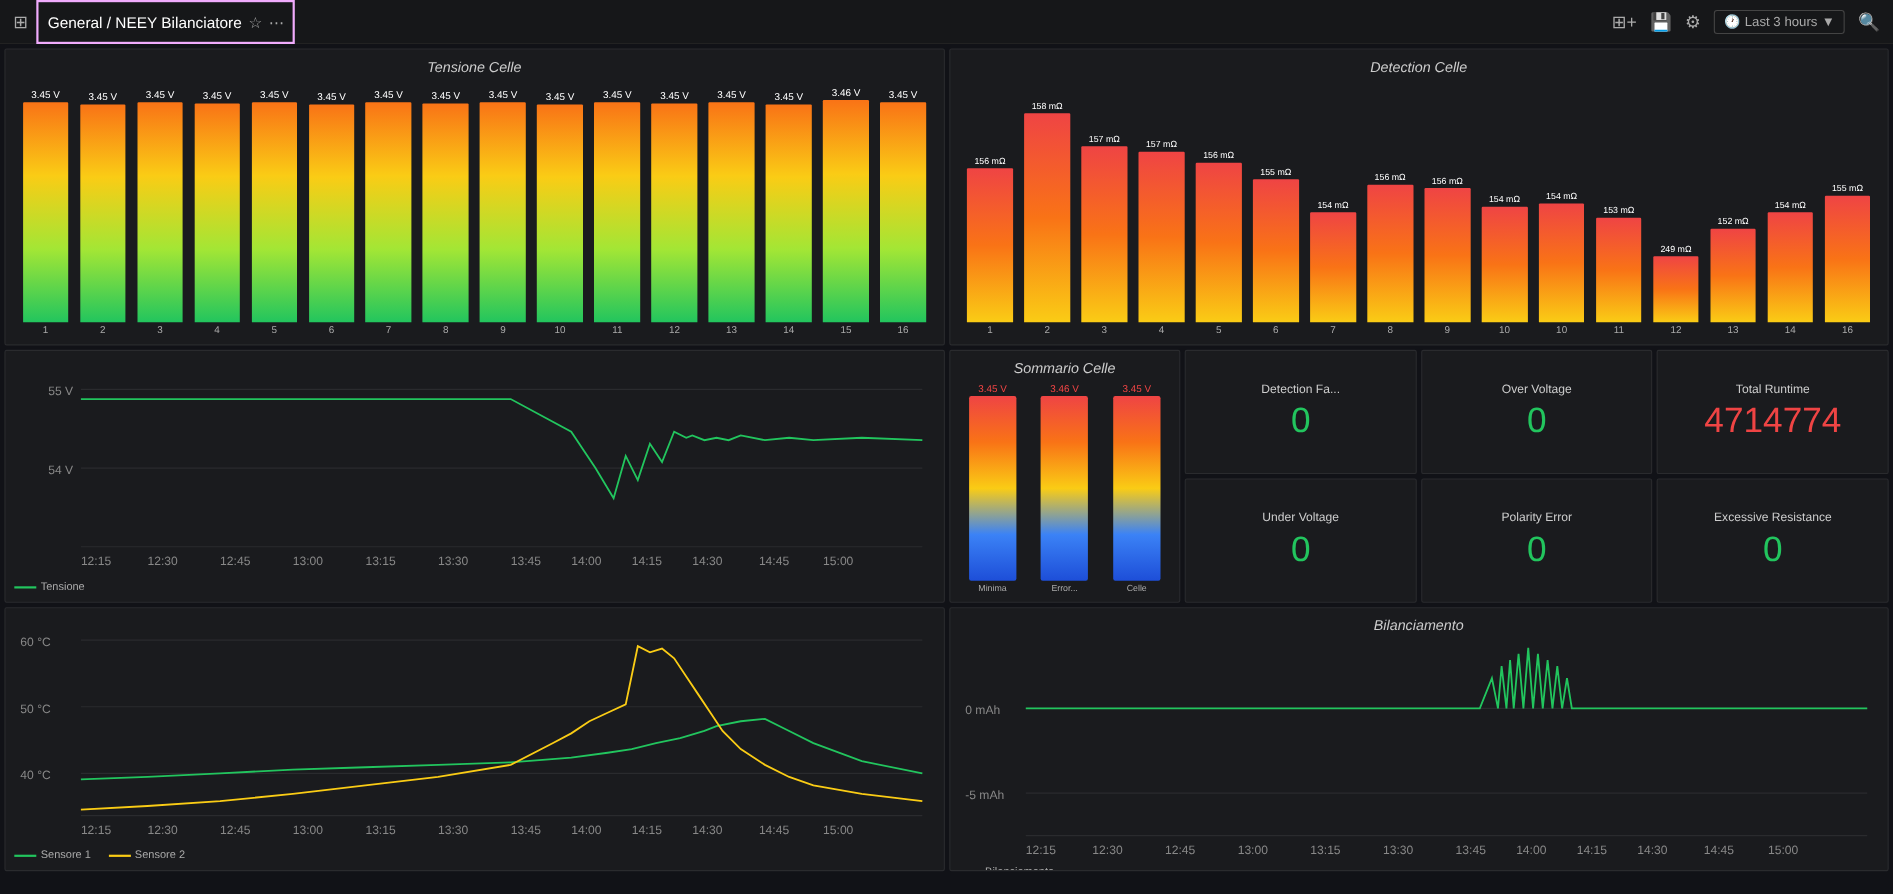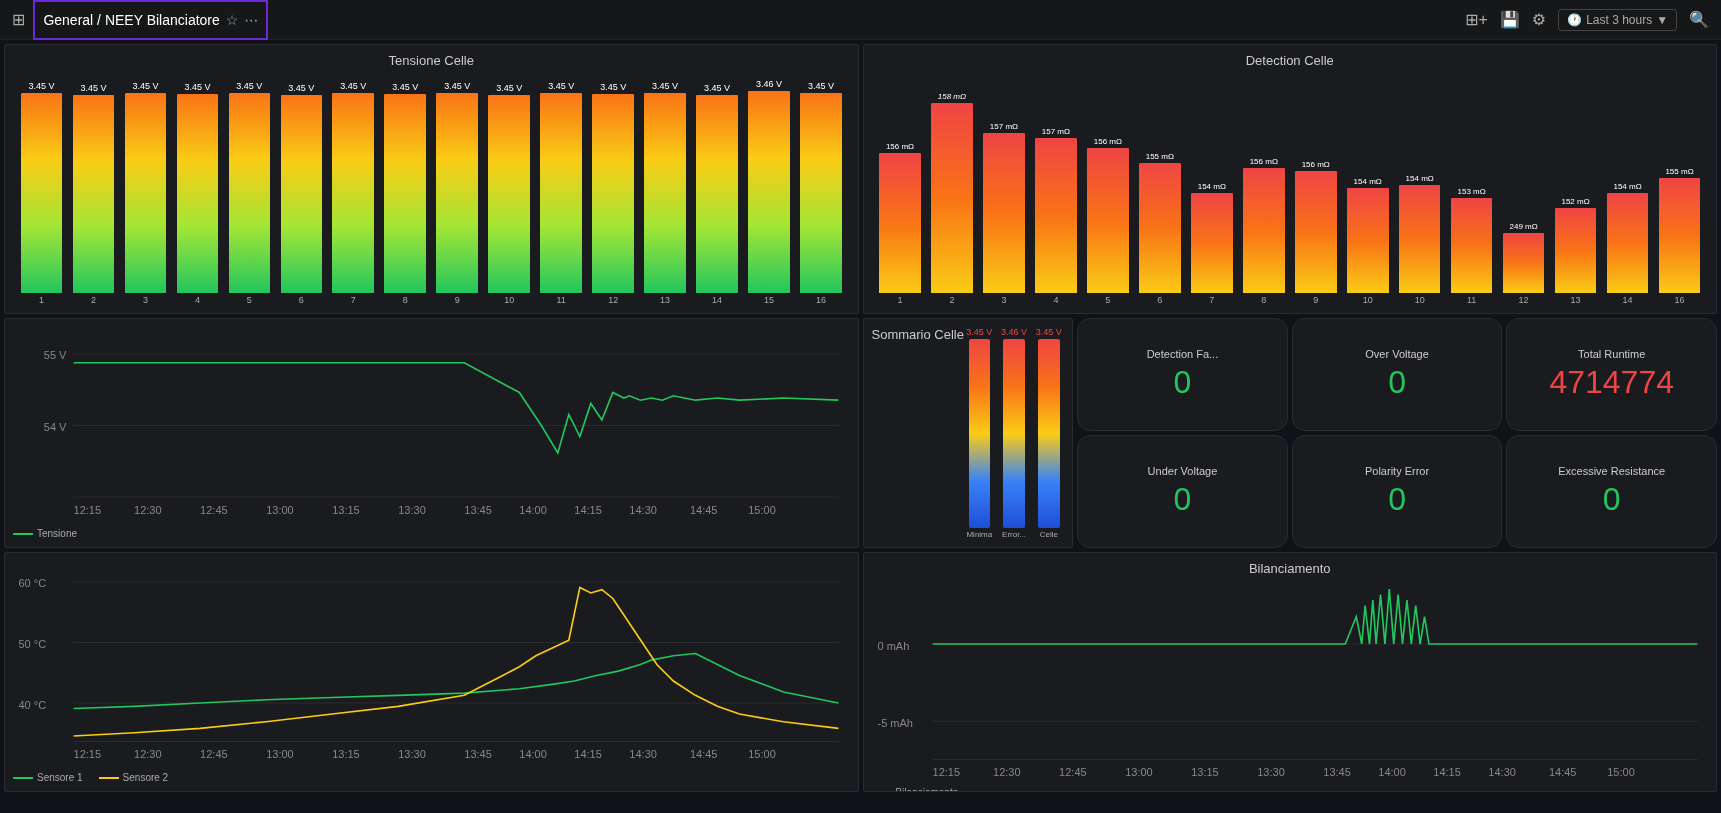--- a/index.html
+++ b/index.html
@@ -22,21 +22,21 @@
       background: #161719;
       border-bottom: 1px solid #222;
       height: 40px;
     }
     .header-left {
       display: flex;
       align-items: center;
       gap: 8px;
     }
     .header-title-box {
-      border: 2px solid #6d28d9;
+      border: 2px solid #f0abfc;
       padding: 10px 8px;
       display: flex;
       align-items: center;
       gap: 6px;
     }
     .header-title {
       font-size: 14px;
       color: #fff;
     }
     .header-right {
@@ -72,20 +72,21 @@
       position: relative;
       overflow: hidden;
     }
 
     .panel-title {
       text-align: center;
       font-size: 13px;
       color: #ccc;
       margin-bottom: 6px;
       font-weight: 500;
+      font-style: italic;
     }
 
     
     .tensione-panel {
       grid-column: 1;
       grid-row: 1;
     }
 
     .bar-chart {
       display: flex;
@@ -159,37 +160,37 @@
       background: transparent;
       border: none;
     }
 
     .sommario-panel {
       grid-column: 1;
       background: #1a1b1e;
       border: 1px solid #2a2b2e;
       border-radius: 2px;
       display: flex;
-      flex-direction: row;
+      flex-direction: column;
       padding: 8px;
       overflow: hidden;
     }
 
     .stat-grid {
       grid-column: 2 / 5;
       display: grid;
       grid-template-columns: 1fr 1fr 1fr;
       grid-template-rows: 1fr 1fr;
       gap: 4px;
     }
 
     .stat-panel {
       background: #1a1b1e;
       border: 1px solid #2a2b2e;
-      border-radius: 13px;
+      border-radius: 2px;
       display: flex;
       flex-direction: column;
       align-items: center;
       justify-content: center;
       padding: 4px;
     }
 
     .stat-title {
       font-size: 11px;
       color: #ccc;
@@ -436,21 +437,21 @@
     <div class="panel-title">Detection Celle</div>
     <div class="bar-chart" id="resistenza-bars">
         <div class="bar-col">
     <div class="bar-value" style="font-size:8px;">156 mΩ</div>
     <div class="bar-wrapper">
       <div class="bar bar-resistenza" style="height:140px;"></div>
     </div>
     <div class="bar-label">1</div>
   </div>
         <div class="bar-col">
-    <div class="bar-value" style="font-size:8px;font-style:italic;">158 mΩ</div>
+    <div class="bar-value" style="font-size:8px;">158 mΩ</div>
     <div class="bar-wrapper">
       <div class="bar bar-resistenza" style="height:190px;"></div>
     </div>
     <div class="bar-label">2</div>
   </div>
         <div class="bar-col">
     <div class="bar-value" style="font-size:8px;">157 mΩ</div>
     <div class="bar-wrapper">
       <div class="bar bar-resistenza" style="height:160px;"></div>
     </div>

